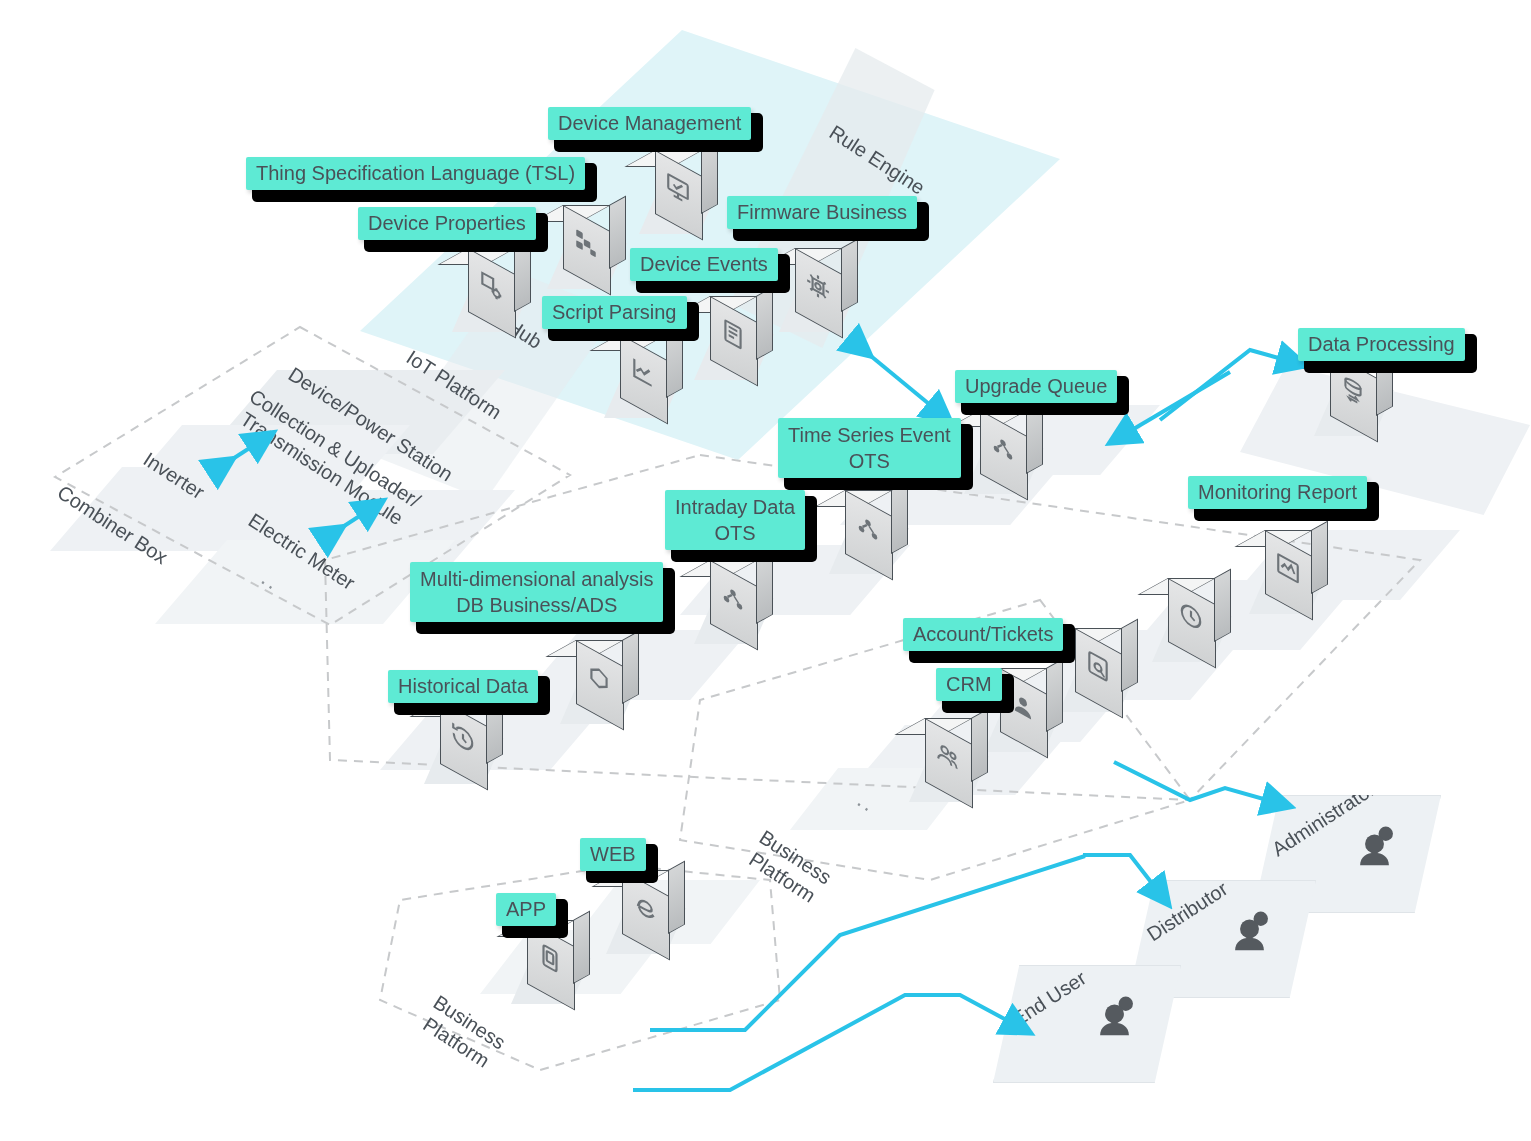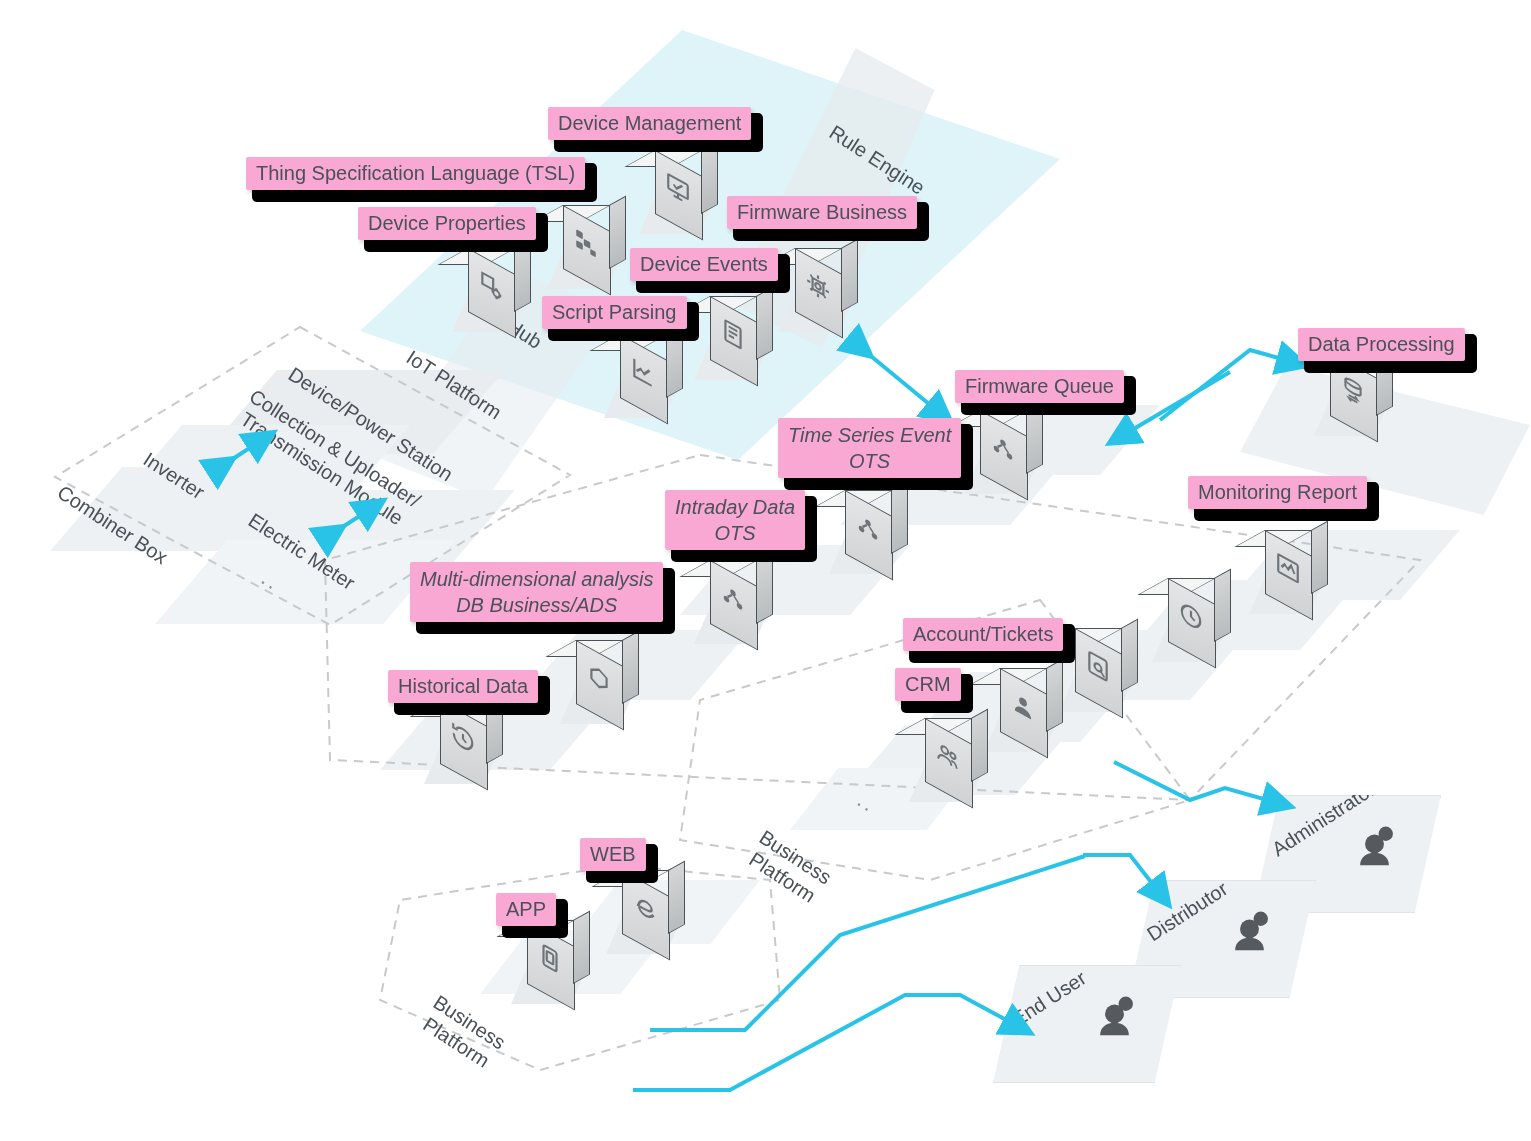--- a/index.html
+++ b/index.html
@@ -13,26 +13,26 @@
   
   .tile{position:absolute;background:#e9edf0;transform-origin:0 0;}
   .tile.lite{background:#eef1f4;}
   .tile.pale{background:#f1f4f6;}
 
   
   .cyanpanel{position:absolute;background:#dff4f8;transform-origin:0 0;}
   .cyanband{position:absolute;background:#e6ebee;transform-origin:0 0;}
 
   
-  .lbl{position:absolute;background:#f9a8d4;color:#4a5158;
+  .lbl{position:absolute;background:#5eead4;color:#4a5158;
        font-size:20px;line-height:1.25;padding:4px 10px;white-space:pre;
        text-align:center;border-radius:2px;z-index:50;
        box-shadow:9px 9px 0 0 #000000, 9px 9px 0 3px #000000,
                   2px 3px 4px rgba(0,0,0,.18);}
-  .lbl.two{line-height:1.3;font-style:italic;}
+  .lbl.two{line-height:1.3;}
 
   
   .card{position:absolute;width:58px;height:74px;z-index:30;}
   .card .face{position:absolute;left:0;top:0;width:46px;height:62px;
       background:linear-gradient(160deg,#e5e6e7 0%,#cfd1d2 100%);
       border:1.6px solid #4a5157;
       transform:skewY(29deg);transform-origin:0 0;}
   .card .side{position:absolute;left:46px;top:0;width:15px;height:62px;
       background:linear-gradient(180deg,#d4d6d7,#b9bcbe);
       border:1.6px solid #4a5157;
@@ -476,28 +476,28 @@
   </div>
 
   <div class="lbl" style="left:548px;top:107px;">Device Management</div>
   <div class="lbl" style="left:246px;top:157px;">Thing Specification Language (TSL)</div>
   <div class="lbl" style="left:358px;top:207px;">Device Properties</div>
   <div class="lbl" style="left:727px;top:196px;">Firmware Business</div>
   <div class="lbl" style="left:630px;top:248px;">Device Events</div>
   <div class="lbl" style="left:542px;top:296px;">Script Parsing</div>
 
   <div class="lbl" style="left:1298px;top:328px;">Data Processing</div>
-  <div class="lbl" style="left:955px;top:370px;">Firmware Queue</div>
+  <div class="lbl" style="left:955px;top:370px;">Upgrade Queue</div>
   <div class="lbl two" style="left:778px;top:418px;">Time Series Event
 OTS</div>
   <div class="lbl two" style="left:665px;top:490px;">Intraday Data
 OTS</div>
   <div class="lbl" style="left:1188px;top:476px;">Monitoring Report</div>
   <div class="lbl two" style="left:410px;top:562px;">Multi-dimensional analysis
 DB Business/ADS</div>
   <div class="lbl" style="left:903px;top:618px;">Account/Tickets</div>
-  <div class="lbl" style="left:895px;top:668px;">CRM</div>
+  <div class="lbl" style="left:936px;top:668px;">CRM</div>
   <div class="lbl" style="left:388px;top:670px;">Historical Data</div>
 
   <div class="lbl" style="left:580px;top:838px;">WEB</div>
   <div class="lbl" style="left:496px;top:893px;">APP</div>
 
 </div>
 
 </body></html>

